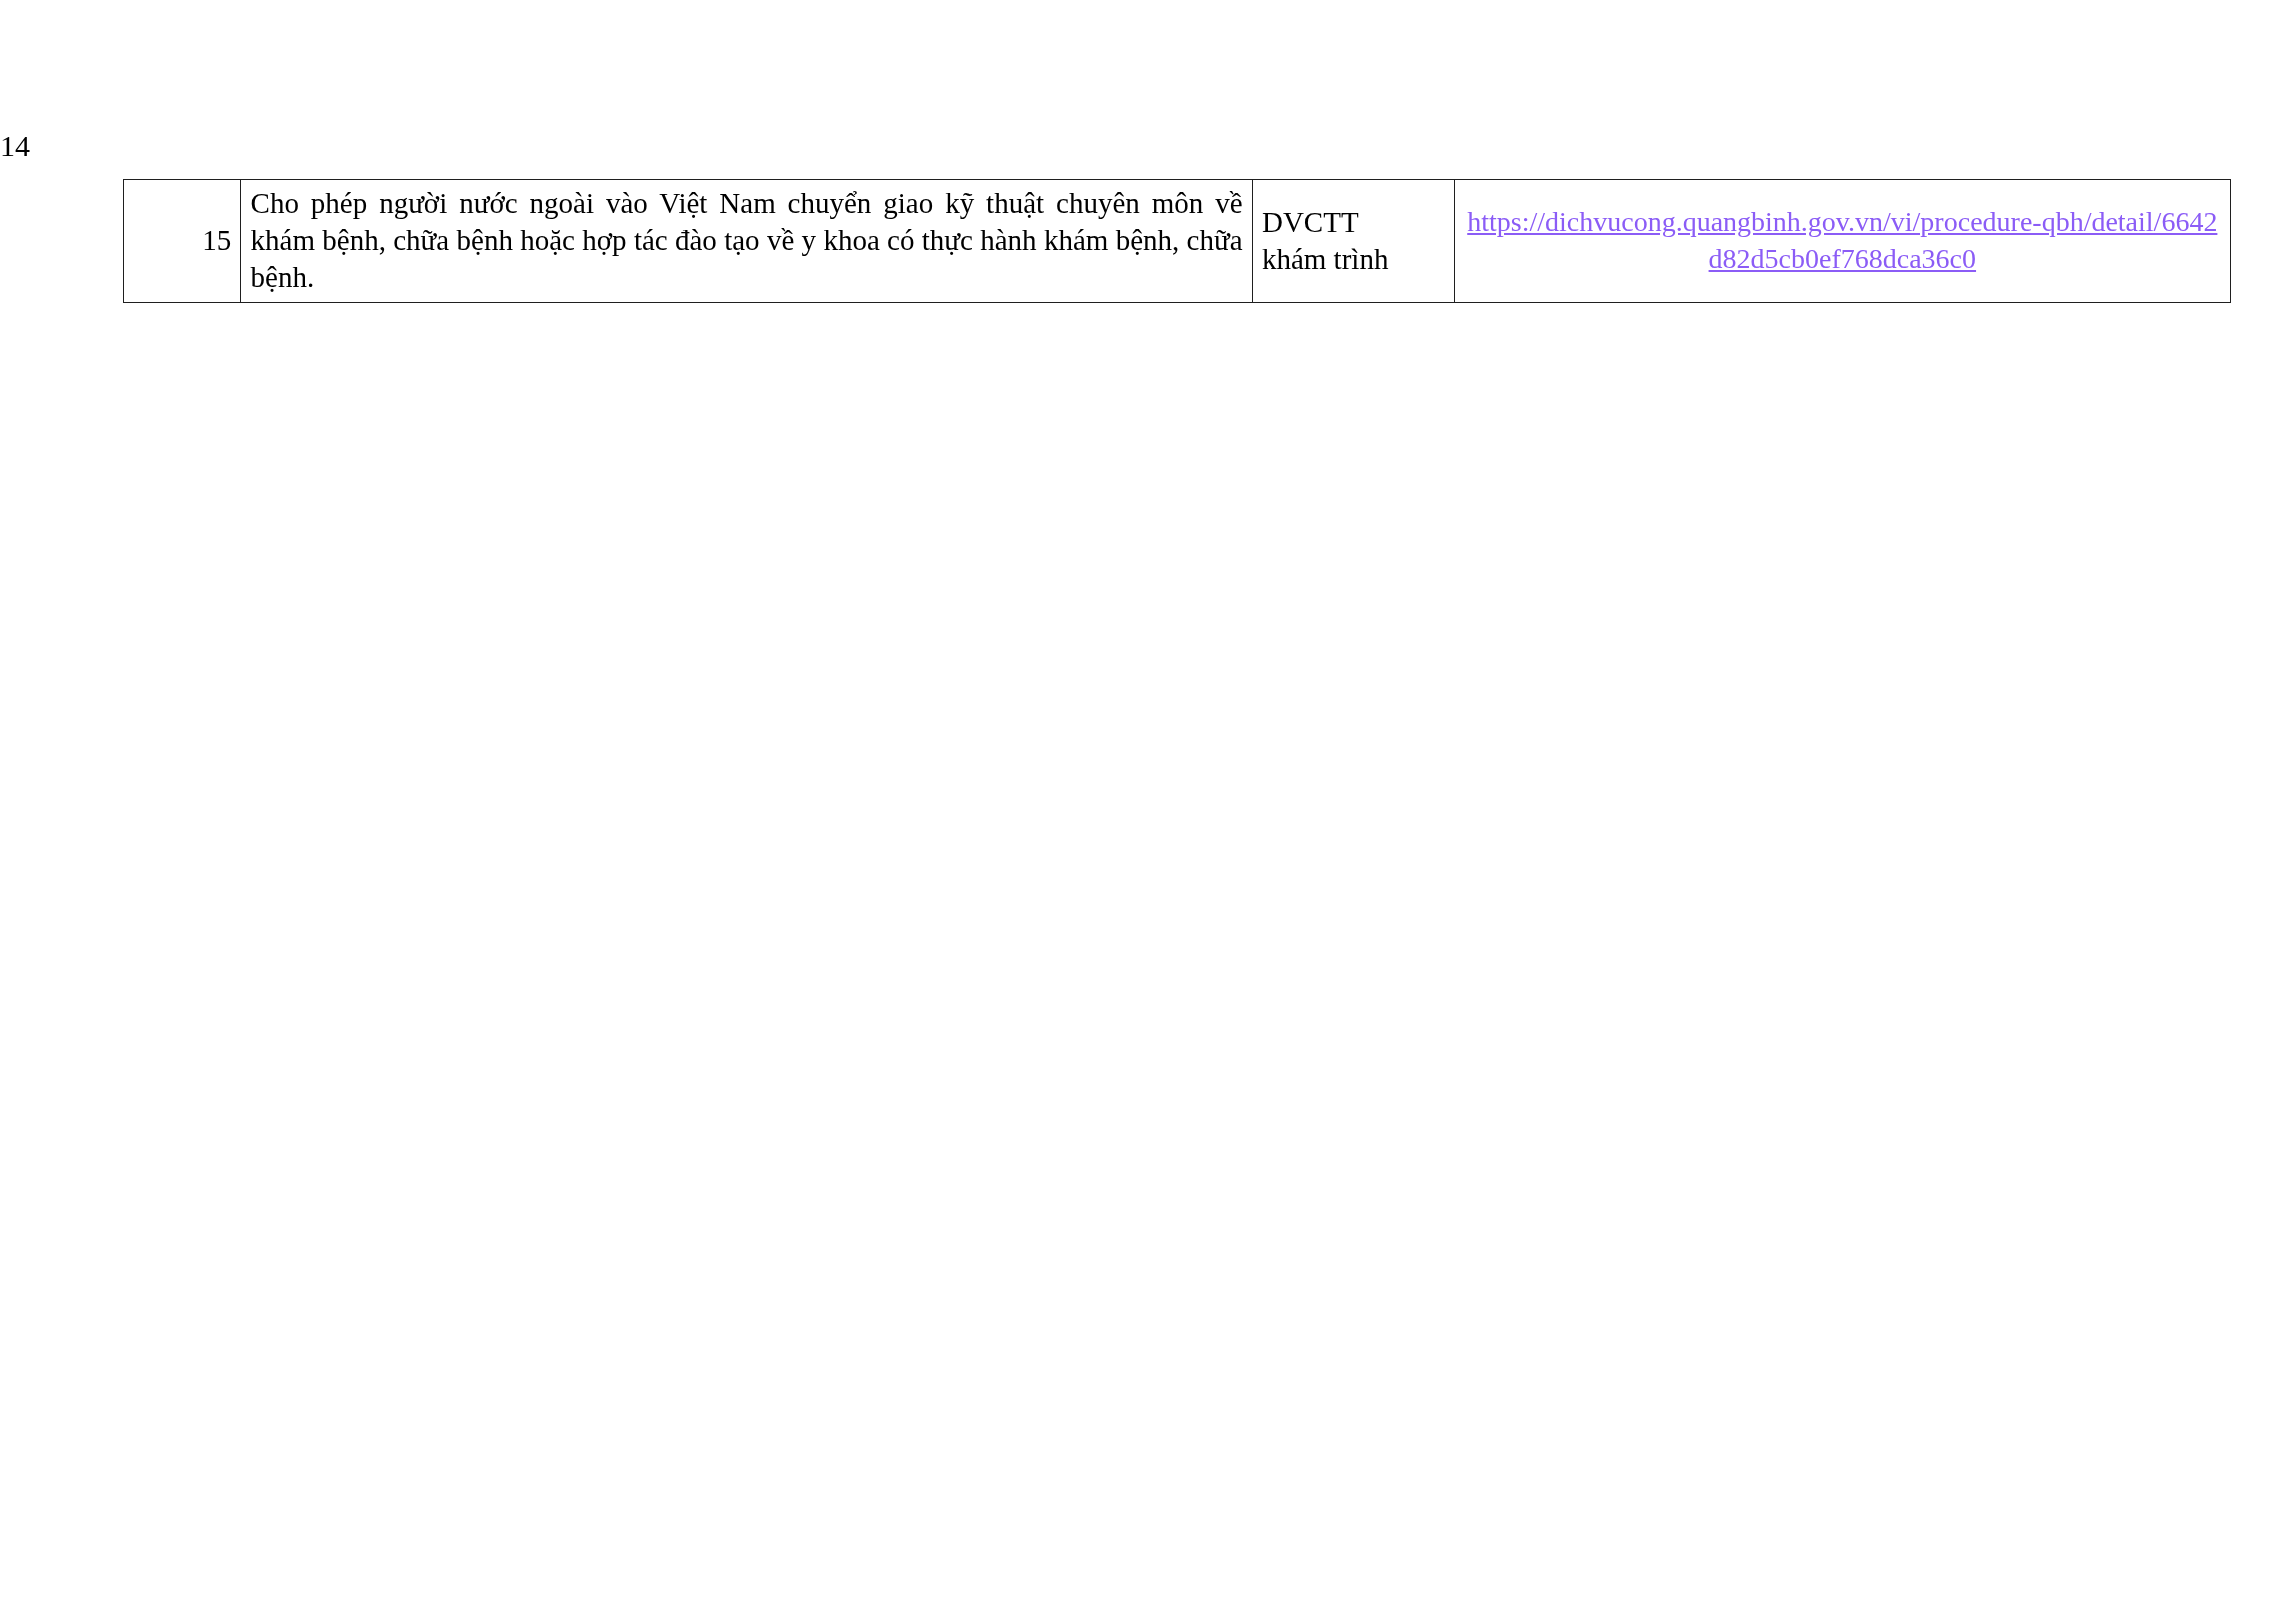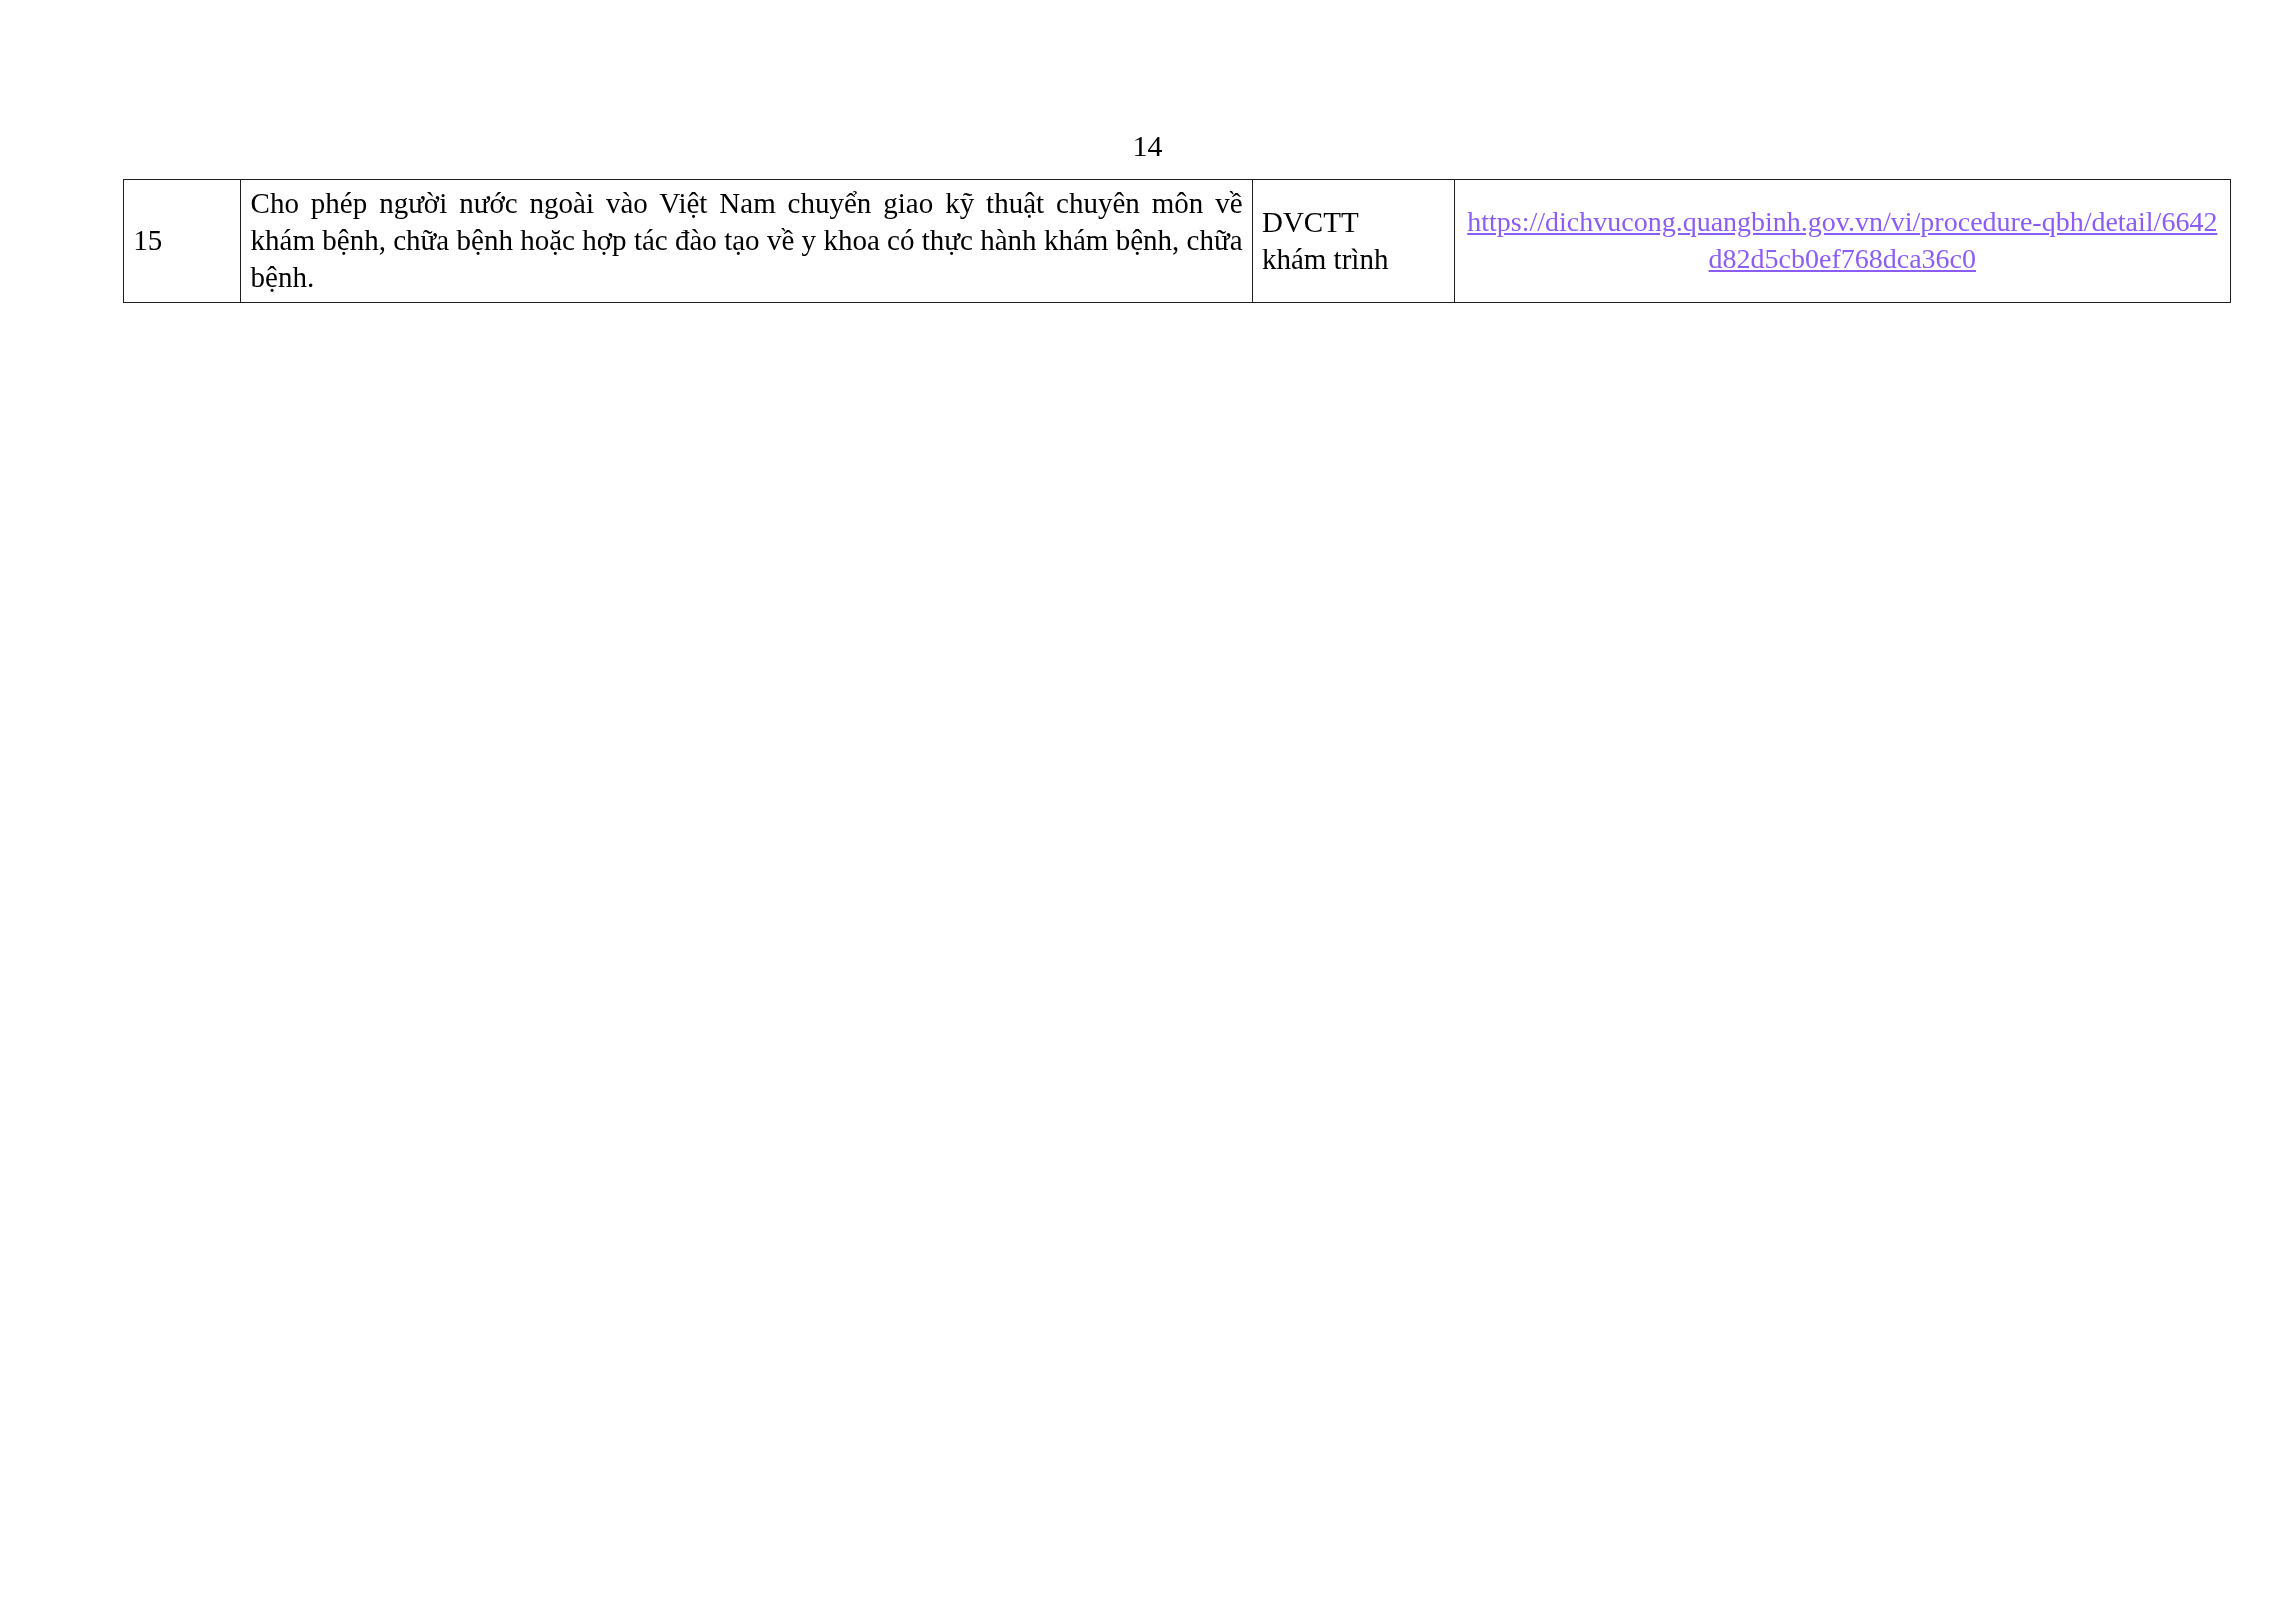--- a/index.html
+++ b/index.html
@@ -15,21 +15,20 @@
     font-family: "Liberation Serif", serif;
     color: #000000;
     box-sizing: border-box;
     overflow: hidden;
   }
   .page-number {
     position: absolute;
     top: 131px;
     left: 0;
     width: 2295px;
-    text-align: center;
     font-size: 30px;
     line-height: 1;
     font-family: "Liberation Serif", serif;
   }
   .table-wrap {
     position: absolute;
     top: 179px;
     left: 123px;
     width: 2053px;
   }
@@ -41,21 +40,21 @@
   table.doc-table td {
     border: 1.3px solid #1f1f1f;
     vertical-align: middle;
     padding: 5.2px 9.2px;
     font-size: 29px;
     line-height: 1.28;
     font-family: "Liberation Serif", serif;
   }
   td.col-index {
     width: 98px;
-    text-align: left;
+    text-align: right;
   }
   td.col-desc {
     width: 992px;
     text-align: justify;
     text-align-last: left;
     padding-left: 17px;
     padding-right: 17px;
   }
   td.col-type {
     width: 183px;

